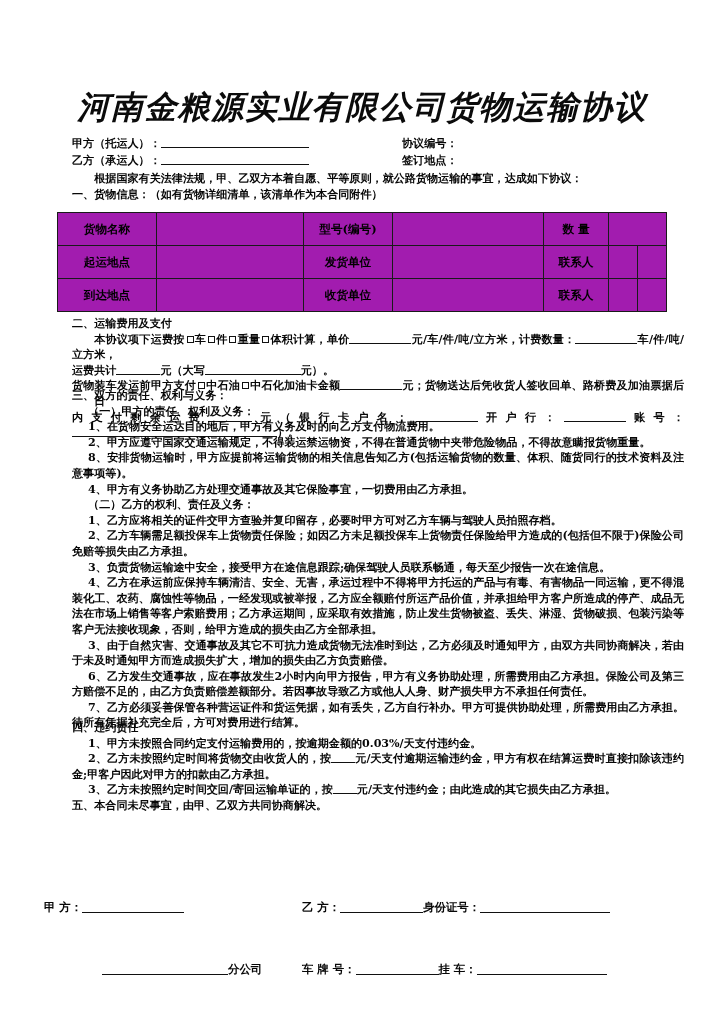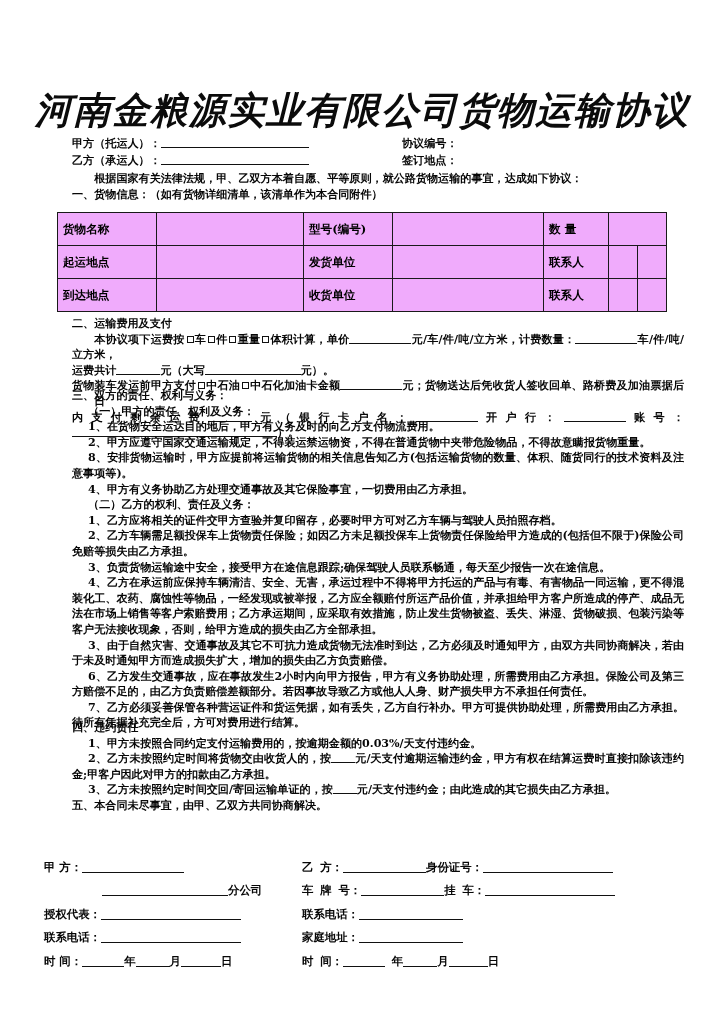--- a/index.html
+++ b/index.html
@@ -20,21 +20,21 @@
     position:absolute;left:0;top:0;width:724px;height:985px;
     padding:0;
   }
   
   .doc-title{
     position:absolute;left:0;top:86px;width:724px;
     text-align:center;
     font-family:"DejaVu Serif","Liberation Serif",serif;
     font-weight:bold;
     font-style:italic;
-    font-size:37px;
+    font-size:32px;
     letter-spacing:1.5px;
     color:#0b0b0b;
     white-space:nowrap;
   }
   
   .body-wrap{
     position:absolute;left:56px;top:135px;width:612px;
     font-size:11.1px;
     line-height:15.6px;
     font-family:"DejaVu Serif","Liberation Serif",serif;
@@ -88,37 +88,37 @@
     table-layout:fixed;
     font-family:"DejaVu Serif","Liberation Serif",serif;
     font-weight:bold;
     font-size:11.6px;
   }
   table.goods td{
     border:1.5px solid #1a1a1a;
     height:32px;
     padding:0 5px;
     vertical-align:middle;
-    text-align:left;
-    background:#f0abfc;
+    text-align:center;
+    background:#a21caf;
   }
   td.lbl{text-align:left;}
   td.ctr{text-align:center;letter-spacing:0px;margin-left:23px;}
   
   .sig{
     position:absolute;left:44px;top:856px;width:660px;
     font-family:"DejaVu Serif","Liberation Serif",serif;
     font-weight:bold;
     font-size:11.4px;
     line-height:22.4px;
     color:#070707;
   }
   .sig-row{display:flex;align-items:baseline;white-space:nowrap;}
-  .sig-left{width:258px;flex:0 0 258px;white-space:nowrap;}
-  .sig-right{flex:1 1 auto;white-space:nowrap;font-family:Liberation Mono, monospace;}
+  .sig-left{width:258px;flex:0 0 258px;white-space:nowrap;margin-top:40px;}
+  .sig-right{flex:1 1 auto;white-space:nowrap;}
   .s-line{display:inline-block;border-bottom:1.4px solid #111;height:11px;vertical-align:-2px;}
   .sl-a{width:102px;}
   .sl-b{width:126px;}
   .sl-c{width:140px;}
   .sl-d{width:83px;}
   .sl-e{width:130px;}
   .sl-f{width:104px;}
   .sl-g{width:42px;}
   .sl-h{width:34px;}
   .sl-i{width:40px;}

